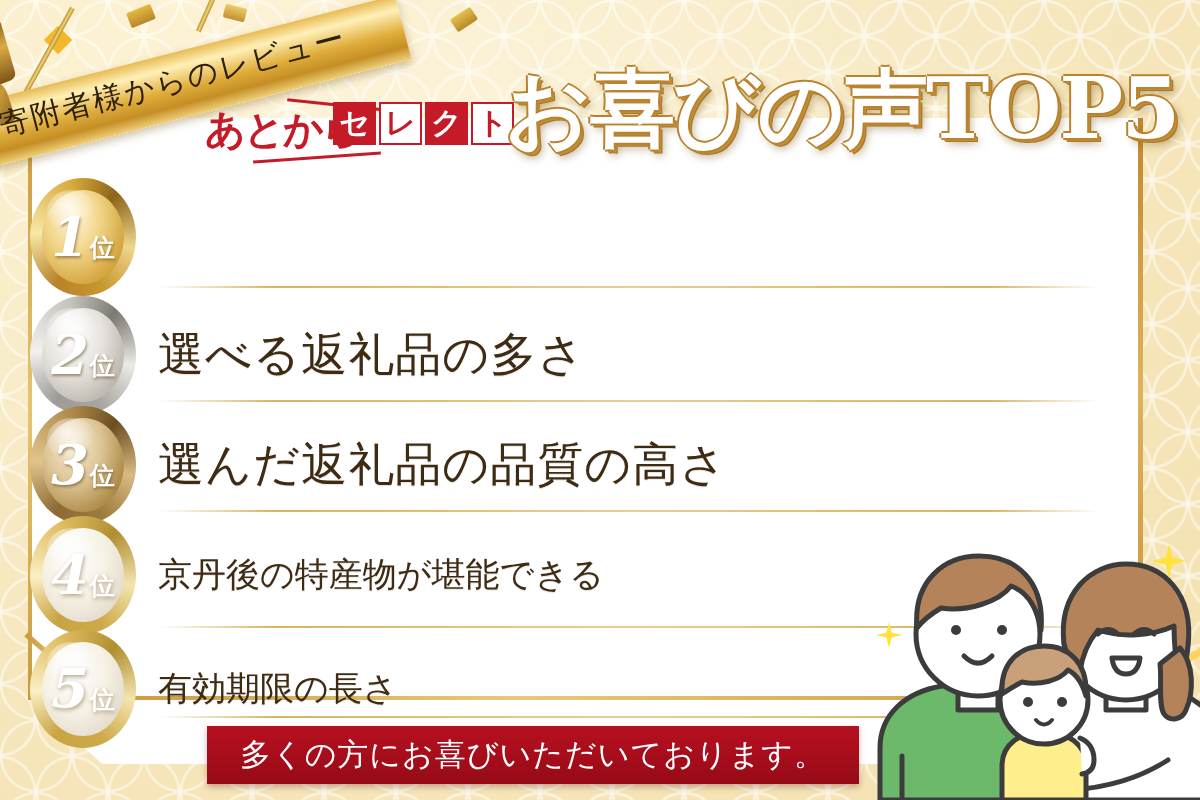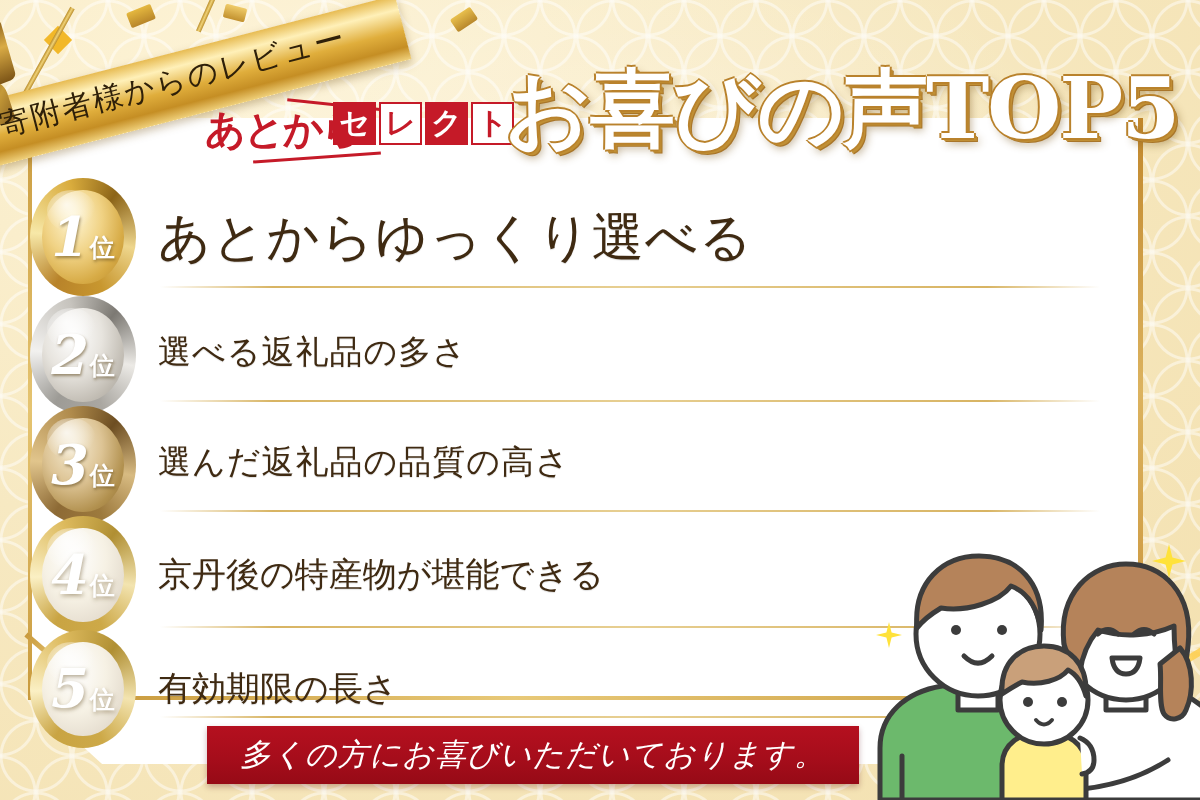--- a/index.html
+++ b/index.html
@@ -198,34 +198,33 @@
   .medal.plain .inner{background:radial-gradient(ellipse at 40% 32%, #ffffff 0%, #f6f1e4 45%, #e6ded0 75%, #d8cfbe 100%);}
   .medal.plain .num{color:#fff;text-shadow:1px 2px 4px rgba(120,100,60,.55);}
 
   .rank-label{
     margin-left:22px;color:#3f2a12;
     font-family:"DejaVu Serif","Liberation Serif",serif;
     line-height:1.16;
     text-shadow:0 1px 1px rgba(0,0,0,.12);
   }
   .rank-label.big{font-size:52px;letter-spacing:1px;}
-  .rank-label.mid{font-size:33px;letter-spacing:1px;font-family:Liberation Mono, monospace;}
+  .rank-label.mid{font-size:46px;letter-spacing:1px;}
   .rank-label.small{font-size:34px;letter-spacing:0px;}
 
   
   .redband{
     position:absolute;left:207px;top:726px;width:652px;height:58px;
     background:linear-gradient(180deg,#b5101f 0%,#a60d1b 55%,#960a16 100%);
     display:flex;align-items:center;justify-content:center;
     box-shadow:0 3px 6px rgba(90,10,20,.3);
   }
   .redband span{
     color:#fff;font-size:31px;letter-spacing:1px;white-space:nowrap;
     font-family:"DejaVu Serif","Liberation Serif",serif;
-    font-style:italic;
   }
   .note{
     position:absolute;left:12px;top:757px;
     font-size:20px;color:#2d1f0c;letter-spacing:0px;white-space:nowrap;
     font-family:"DejaVu Serif","Liberation Serif",serif;
   }
 
   
   .family{position:absolute;left:862px;top:498px;width:338px;height:302px;}
   .spark{position:absolute;background:#ffe23a;}
@@ -286,23 +285,20 @@
     <div class="rank-row" style="top:60px;">
       <div class="medal gold">
         <div class="disc"></div>
         <div class="inner"></div>
         <div class="shine"></div>
         <div class="num">
           <span class="big">1</span>
           <span class="wei">位</span>
         </div>
       </div>
-      <div class="rank-label big">
-        <div>あとからゆっくり選べる</div>
-      </div>
     </div>
     <div class="sep" style="top:168px;"></div>
 
     <div class="rank-row" style="top:178px;">
       <div class="medal silver">
         <div class="disc"></div>
         <div class="inner"></div>
         <div class="shine"></div>
         <div class="num">
           <span class="big">2</span>

